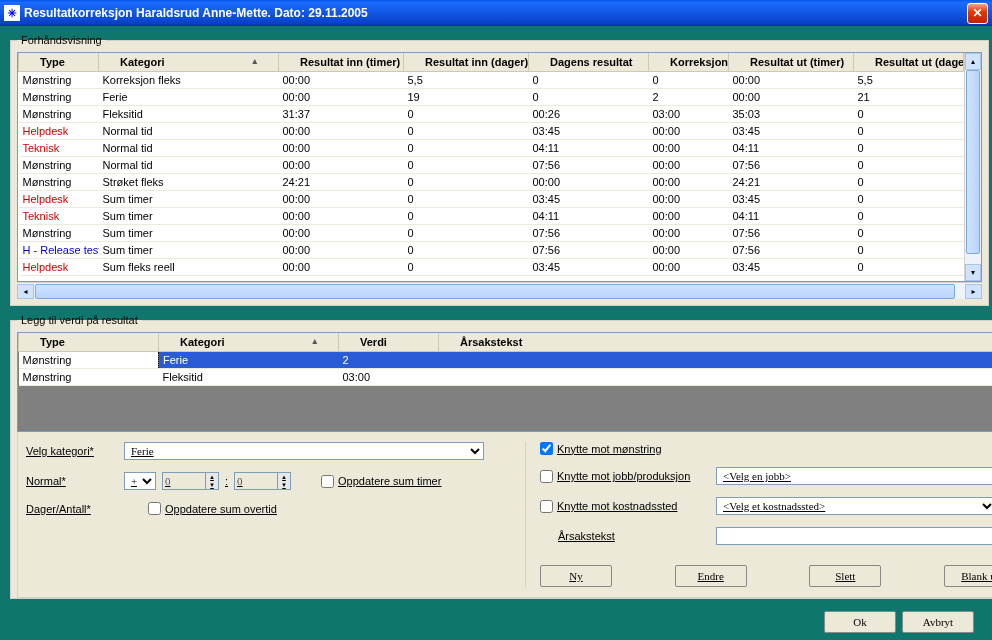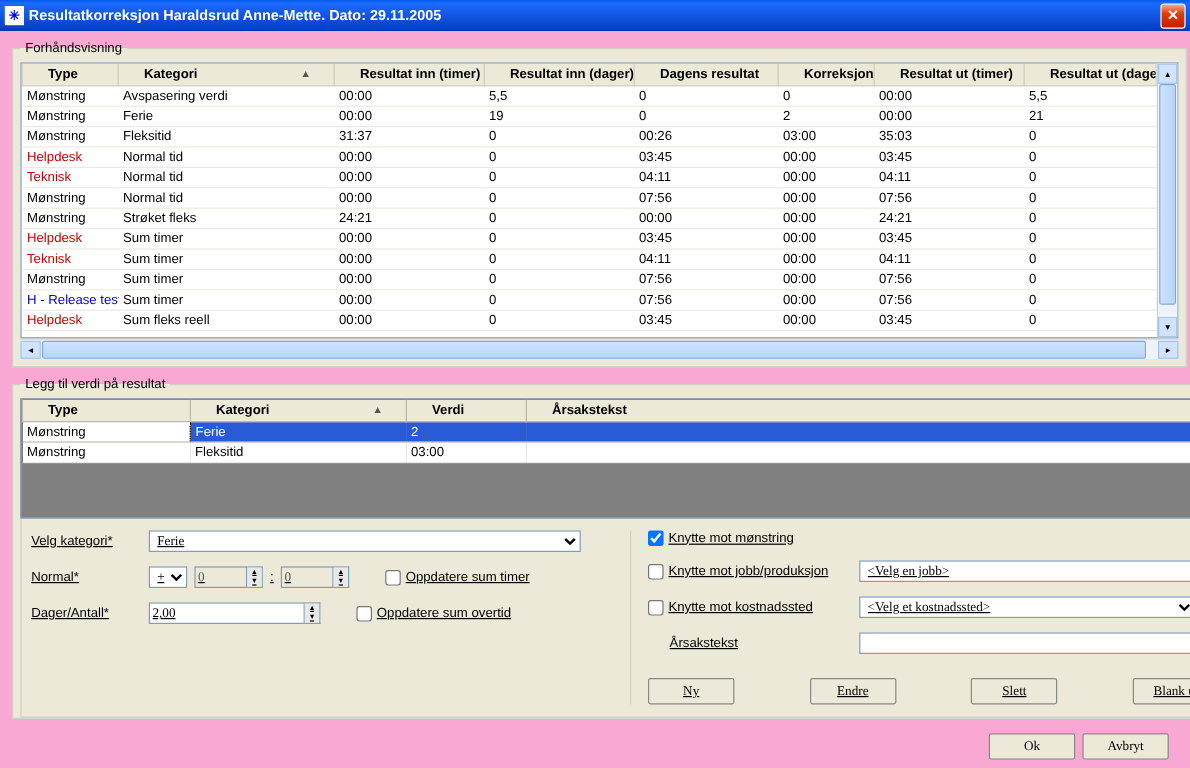--- a/index.html
+++ b/index.html
@@ -26,21 +26,21 @@
 .close-btn {
   width: 21px; height: 21px;
   background: linear-gradient(to bottom,#f7a48c,#e23b00 40%,#c11f00);
   border: 1px solid #fff;
   border-radius:3px;
   color:#fff;
   display:flex; align-items:center; justify-content:center;
   font-weight:bold; font-size:12px;
   cursor:pointer;
 }
-.window-body { padding: 8px 10px 6px 10px; background:#f9a8d4; height:calc(640px - 26px); }
+.window-body { padding: 8px 10px 6px 10px; background:#0f766e; height:calc(640px - 26px); }
 fieldset {
   border: 1px solid #d4d0c8;
   padding: 6px 6px 6px 6px;
   margin-bottom: 8px;
   background:#ece9d8;
 }
 legend { padding: 0 4px; font-size:11px; }
 .tbl-wrap { background:#fff; border:1px solid #7f9db9; position:relative; }
 .preview-wrap { height: 230px; display:flex; }
 .preview-table-area { flex:1; overflow:hidden; }
@@ -153,21 +153,21 @@
                 <th>Resultat inn (dager)</th>
                 <th>Dagens resultat</th>
                 <th>Korreksjon</th>
                 <th>Resultat ut (timer)</th>
                 <th>Resultat ut (dager)</th>
               </tr>
             </thead>
           <tbody id="preview-body">
               <tr>
                 <td>Mønstring</td>
-                <td>Avspasering verdi</td>
+                <td>Korreksjon fleks</td>
                 <td>00:00</td>
                 <td>5,5</td>
                 <td>0</td>
                 <td>0</td>
                 <td>00:00</td>
                 <td>5,5</td>
               </tr>
               <tr>
                 <td>Mønstring</td>
                 <td>Ferie</td>
@@ -364,27 +364,20 @@
               </span>
           </span>
           <span style="width:18px"></span>
           <label class="chk">
             <input type="checkbox" style="">
             <span>Oppdatere sum timer</span>
           </label>
         </div>
         <div class="form-row">
           <label class="fld">Dager/Antall*</label>
-          <span class="spin">
-            <input type="text" style="width: 130px;" value="2,00">
-            <span class="btns">
-                <span>▴</span>
-                <span>▾</span>
-              </span>
-          </span>
           <span style="width:18px"></span>
           <label class="chk">
             <input type="checkbox" style="">
             <span>Oppdatere sum overtid</span>
           </label>
         </div>
       </div>
 
       <div class="form-col right">
         <div class="form-row">

